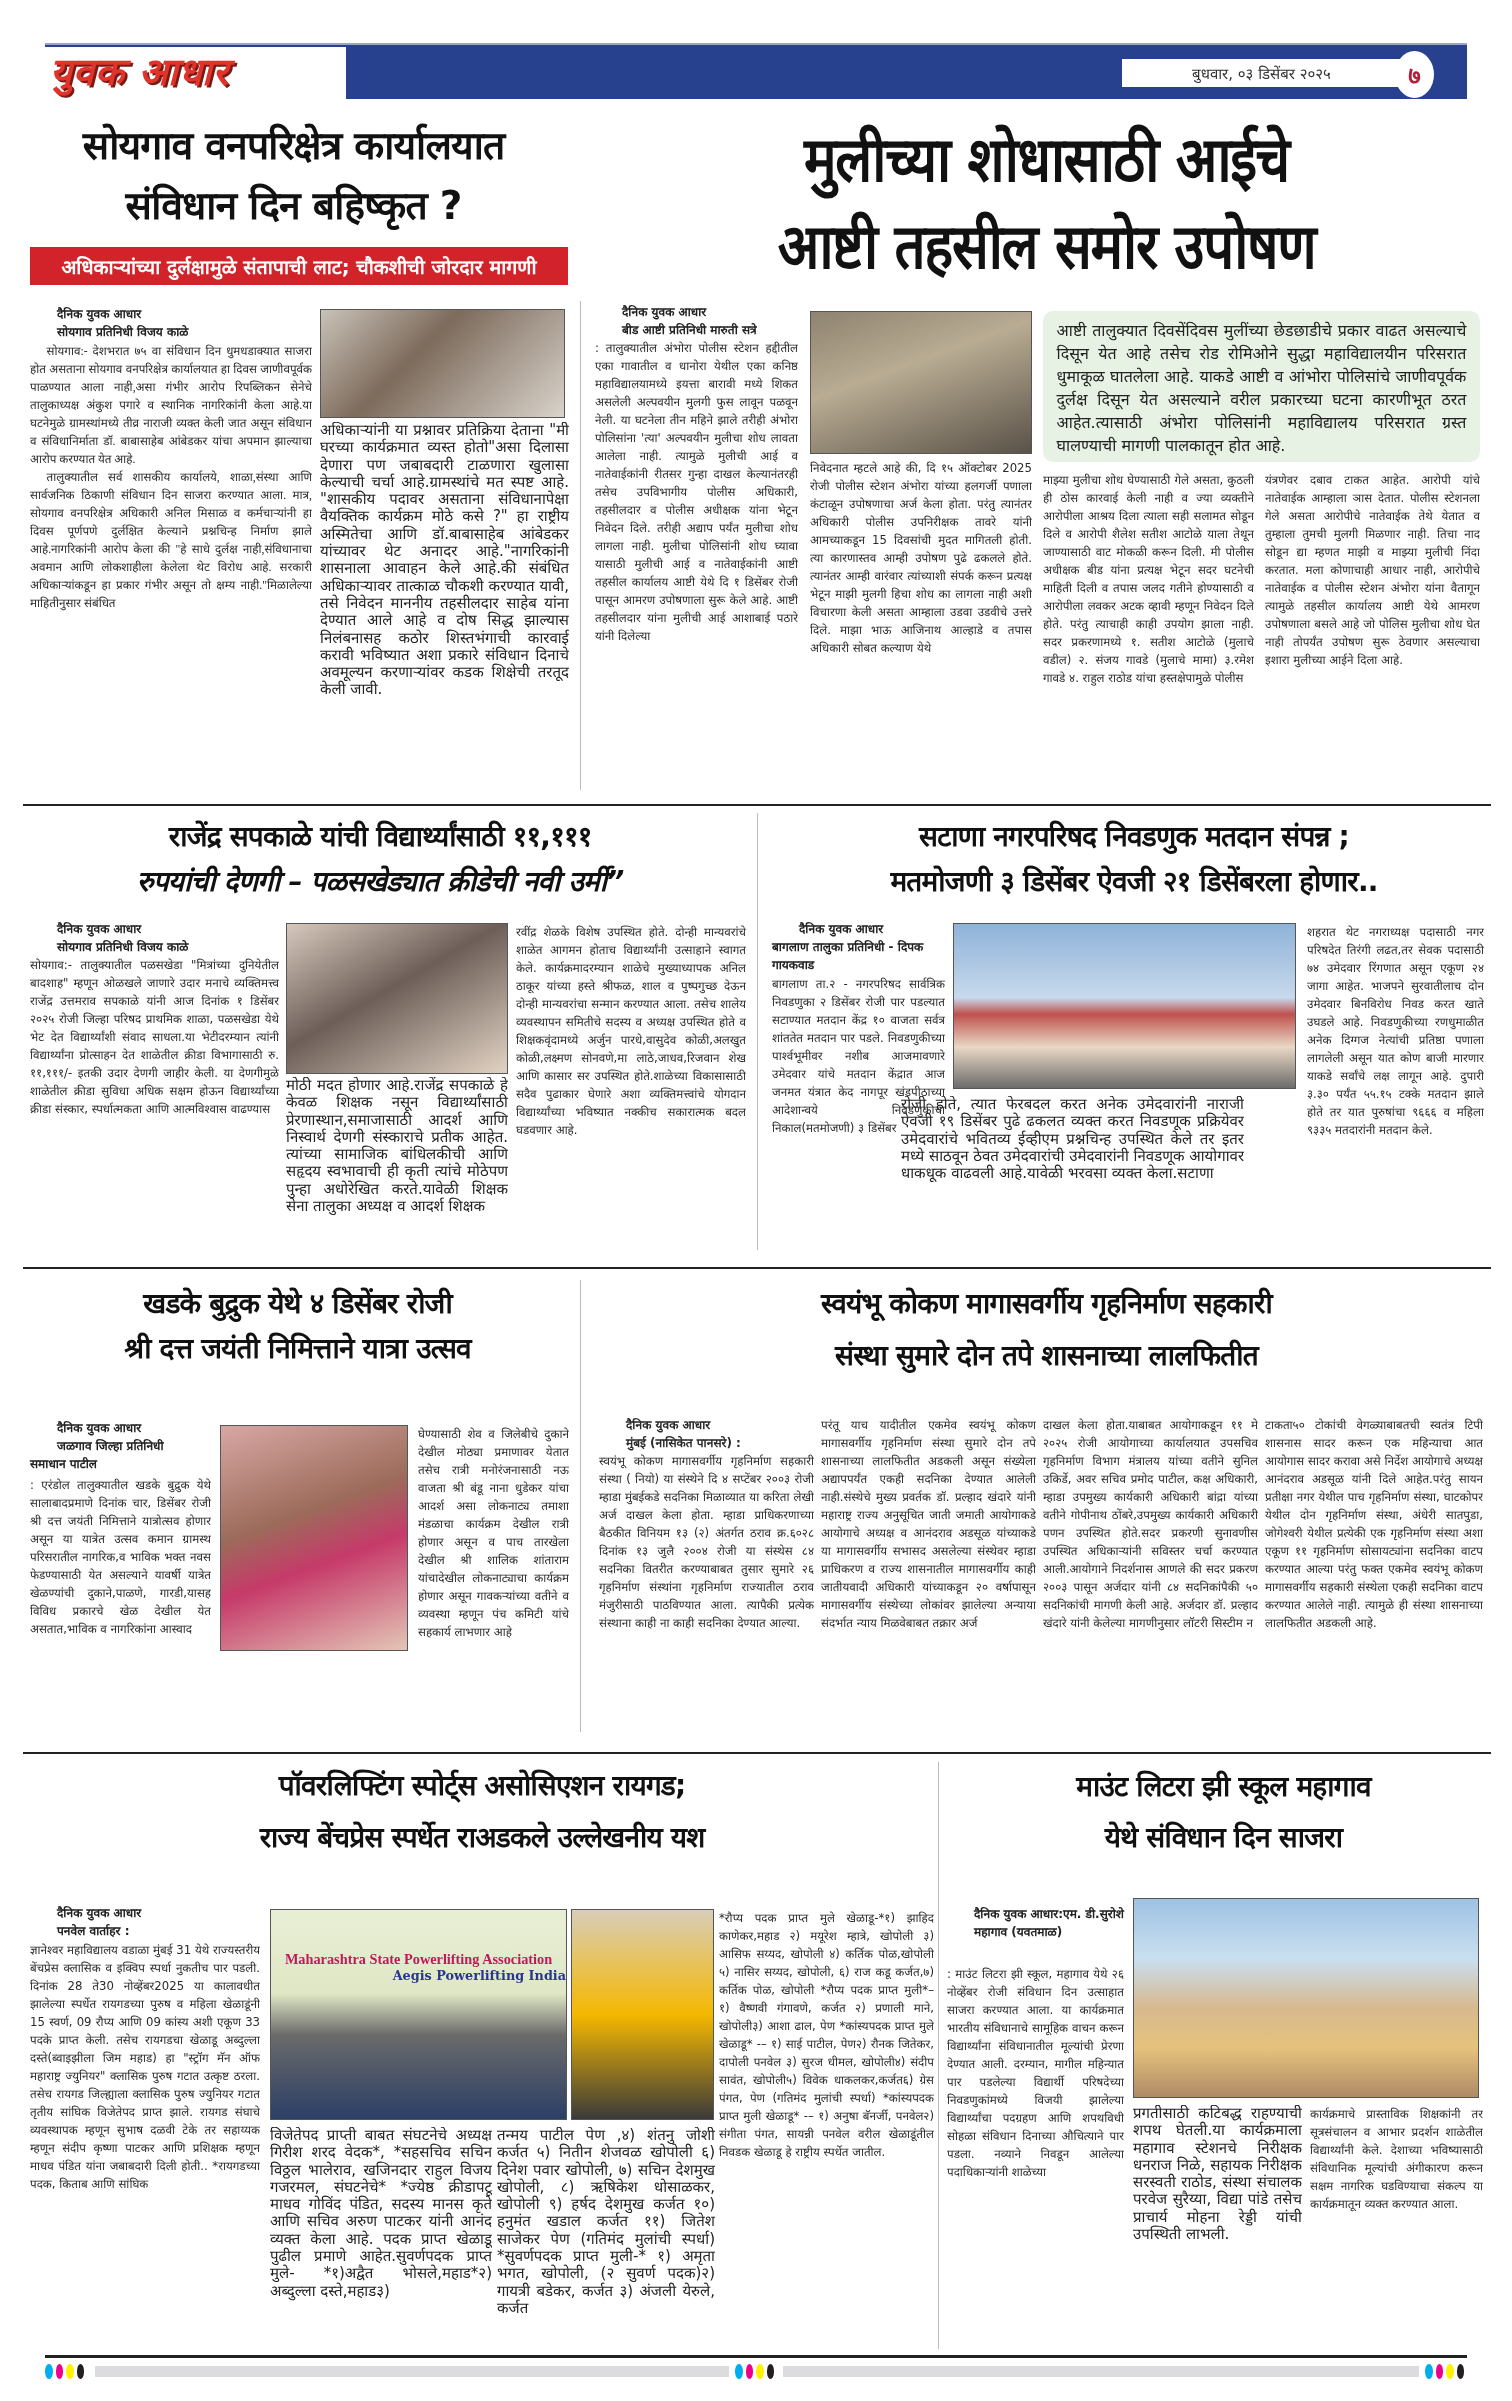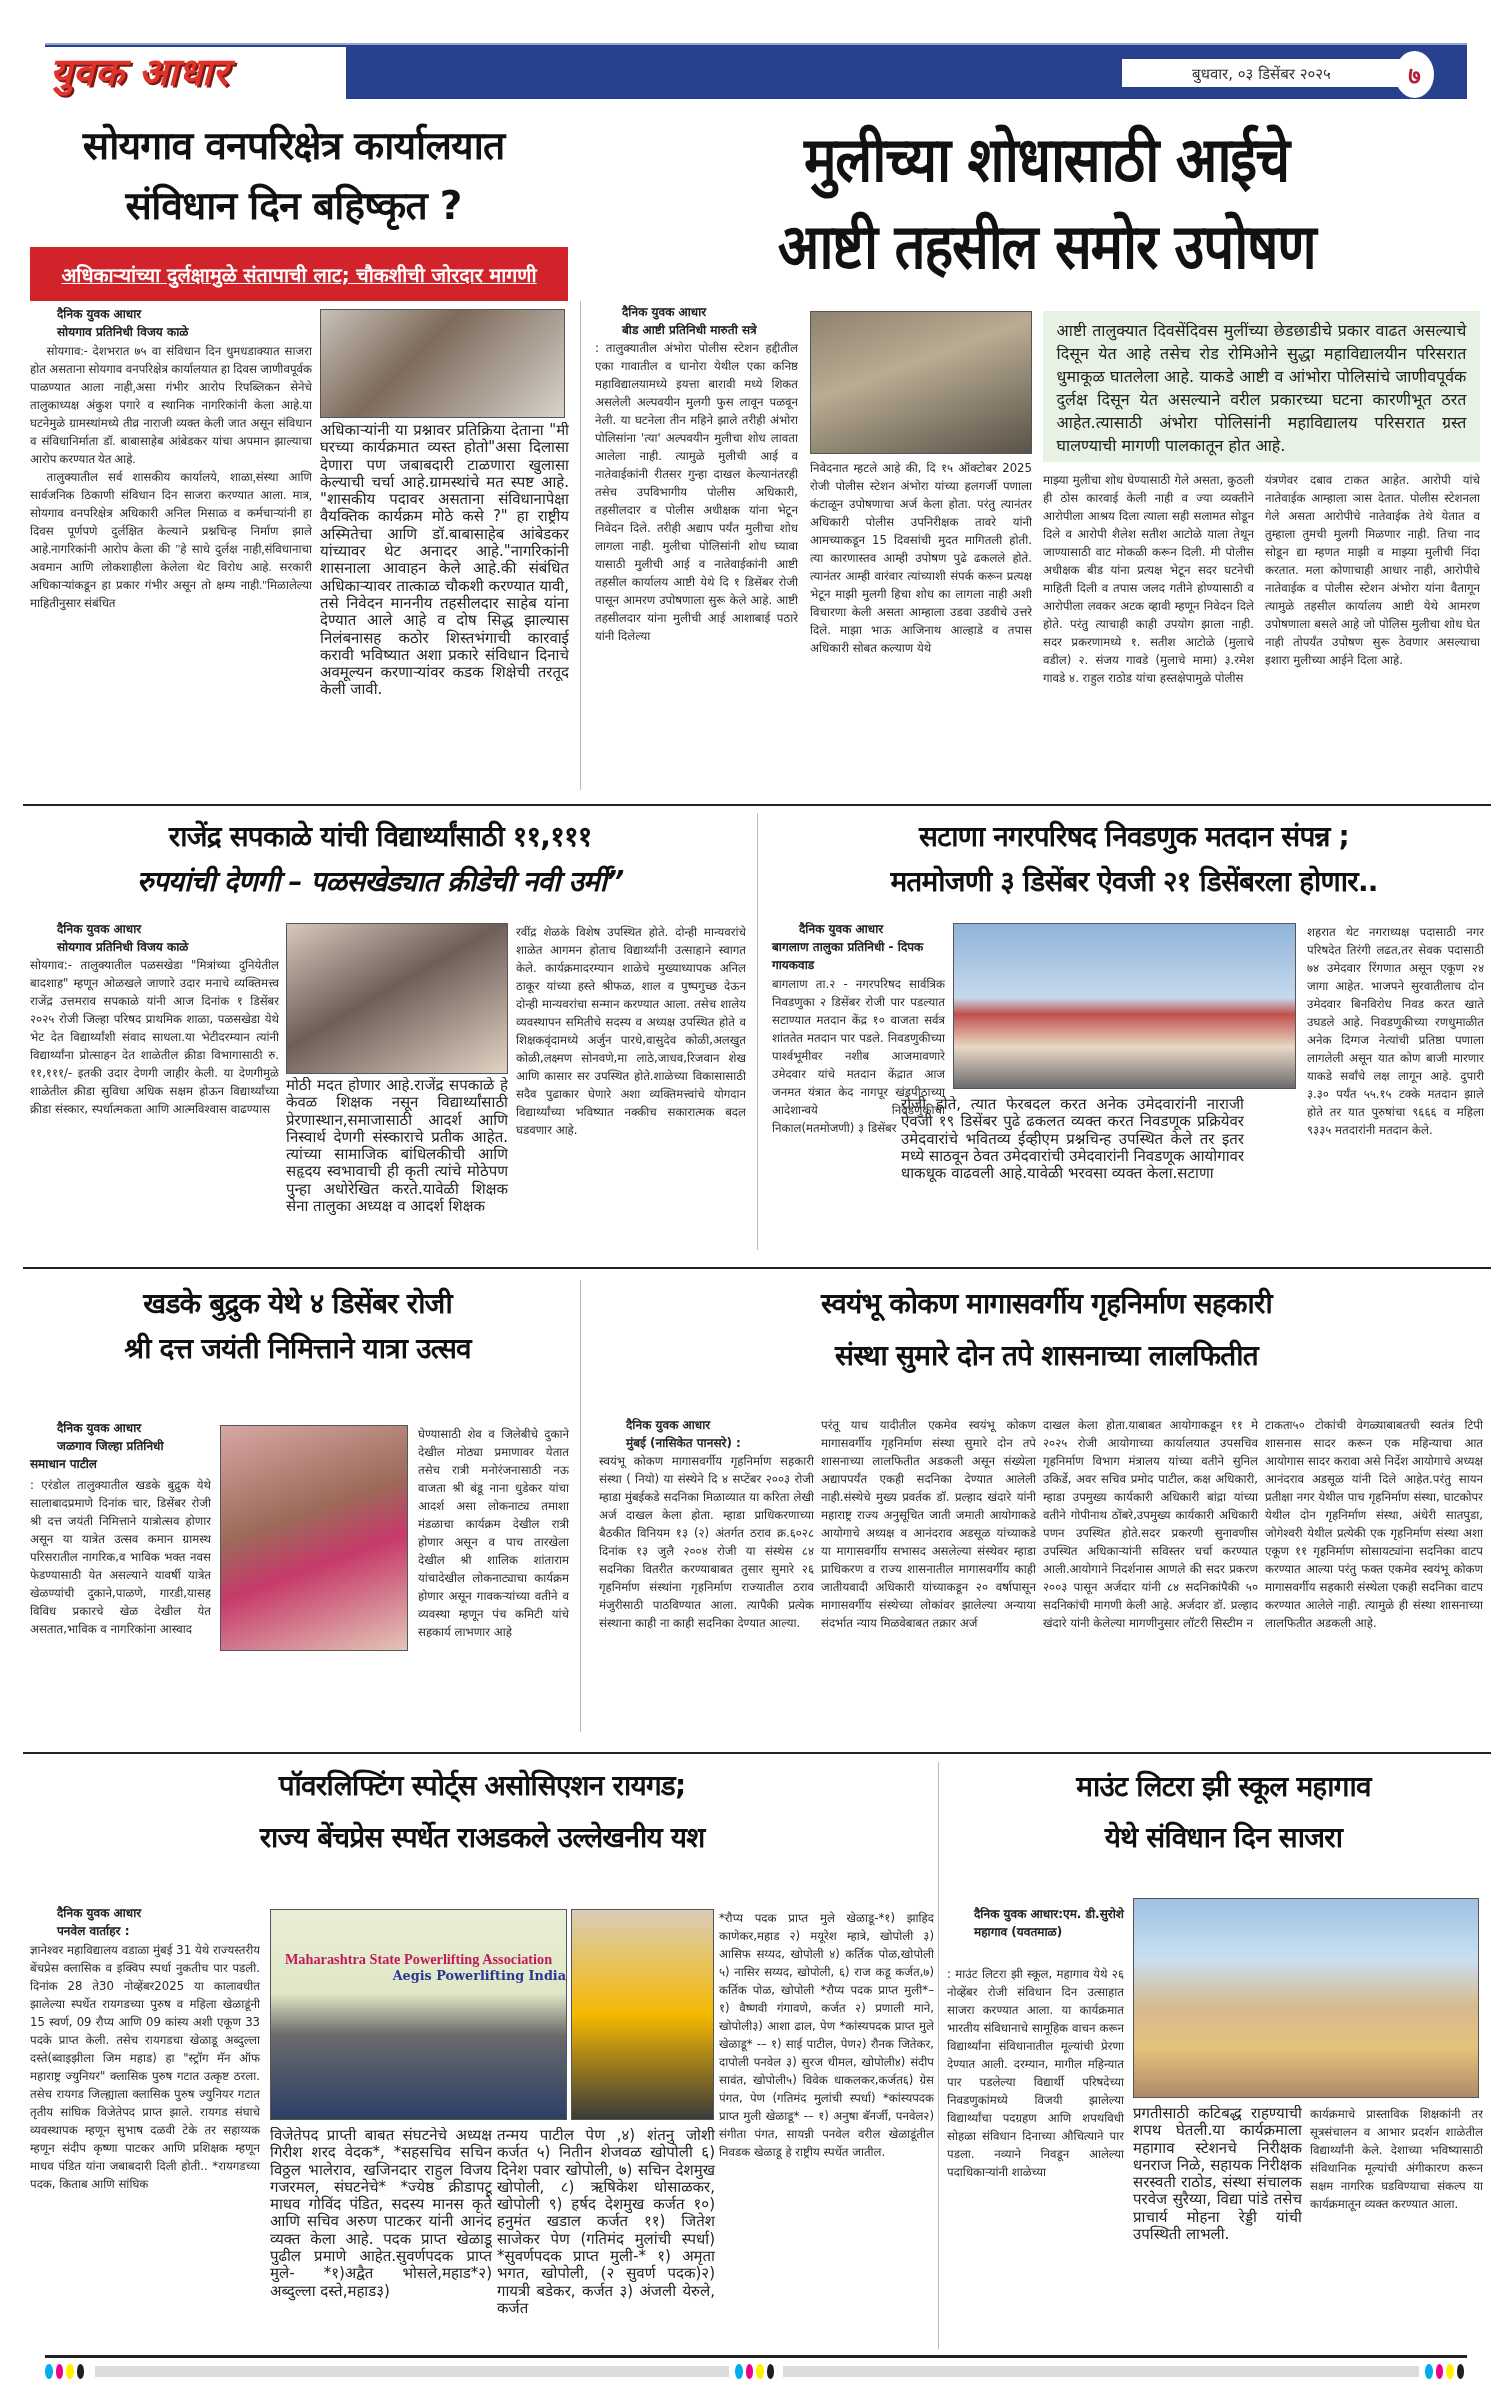--- a/index.html
+++ b/index.html
@@ -16,39 +16,39 @@
   .hl-xl { font-size: 62px; letter-spacing: -1.5px; transform: scaleX(0.88); transform-origin: center; }
   .hl-l { font-size: 39px; letter-spacing: -0.8px; }
   .hl-m { font-size: 28px; letter-spacing: -0.8px; }
   .subbanner { background: #d2232a; color: #fff; font-size: 19.6px; font-weight: bold; text-align: center; display:flex; align-items:center; justify-content:center; }
   .body { font-size: 11.7px; line-height: 18px; text-align: justify; color: #2a2a2a; overflow: hidden; }
   .body p { text-indent: 16.6px; }
   .byline { font-weight: bold; font-size: 12px; line-height: 18px; }
   .byline .ind { padding-left: 27px; display:block; }
   .photo { background: linear-gradient(135deg,#b9a489,#6e6050 45%,#a4b2c0); border: 0.8px solid #555; }
   .caption { font-size: 15px; line-height: 17.3px; text-align: justify; }
-  .highlight { background: #e8f2e4; font-size: 16px; line-height: 23px; padding: 7.5px 13.6px; text-align: justify; color: #222; }
+  .highlight { background: #e8f2e4; font-size: 16px; line-height: 23px; padding: 7.5px 13.6px; text-align: justify; color: #222; border-radius: 10px; }
   .hr { background: #222; height: 2.3px; }
   .vr { background: #bbb; width: 0.8px; }
   .reg { display:flex; gap:3px; align-items:center; }
   .reg span { width: 7.5px; height: 15px; border-radius: 50%; display:inline-block; }
   .graybar { background: #dcdcdf; height: 10.5px; }
 </style>
 </head>
 <body>
 
 <div class="abs masthead"></div>
 <div class="abs logo-box"></div>
 <div class="abs logo">युवक आधार</div>
 <div class="abs datebox">बुधवार, ०३ डिसेंबर २०२५</div>
 <div class="abs pageno">७</div>
 
 <div class="abs hl hl-l" style="left:22.6px;top:124px;width:542px;">सोयगाव वनपरिक्षेत्र कार्यालयात</div>
 <div class="abs hl hl-l" style="left:22.6px;top:184px;width:542px;">संविधान दिन बहिष्कृत ?</div>
-<div class="abs subbanner" style="left:30px;top:247px;width:538px;height:54px;text-decoration:underline;">अधिकाऱ्यांच्या दुर्लक्षामुळे संतापाची लाट; चौकशीची जोरदार मागणी</div>
+<div class="abs subbanner" style="left:30px;top:247px;width:538px;height:38px;">अधिकाऱ्यांच्या दुर्लक्षामुळे संतापाची लाट; चौकशीची जोरदार मागणी</div>
 <div class="abs byline" style="left:30px;top:305px;width:279px;">
   <span class="ind">दैनिक युवक आधार</span>
   <span class="ind">सोयगाव प्रतिनिधी विजय काळे</span>
 </div>
 <div class="abs body" style="left:30px;top:343px;width:282px;height:444px;font-family:Liberation Serif, serif;">
   <p>सोयगाव:- देशभरात ७५ वा संविधान दिन धुमधडाक्यात साजरा होत असताना सोयगाव वनपरिक्षेत्र कार्यालयात हा दिवस जाणीवपूर्वक पाळण्यात आला नाही,असा गंभीर आरोप रिपब्लिकन सेनेचे तालुकाध्यक्ष अंकुश पगारे व स्थानिक नागरिकांनी केला आहे.या घटनेमुळे ग्रामस्थांमध्ये तीव्र नाराजी व्यक्त केली जात असून संविधान व संविधानिर्माता डॉ. बाबासाहेब आंबेडकर यांचा अपमान झाल्याचा आरोप करण्यात येत आहे.</p>
   <p>तालुक्यातील सर्व शासकीय कार्यालये, शाळा,संस्था आणि सार्वजनिक ठिकाणी संविधान दिन साजरा करण्यात आला. मात्र, सोयगाव वनपरिक्षेत्र अधिकारी अनिल मिसाळ व कर्मचाऱ्यांनी हा दिवस पूर्णपणे दुर्लक्षित केल्याने प्रश्नचिन्ह निर्माण झाले आहे.नागरिकांनी आरोप केला की "हे साधे दुर्लक्ष नाही,संविधानाचा अवमान आणि लोकशाहीला केलेला थेट विरोध आहे. सरकारी अधिकाऱ्यांकडून हा प्रकार गंभीर असून तो क्षम्य नाही."मिळालेल्या माहितीनुसार संबंधित</p>
 </div>
 <div class="abs photo" style="left:320px;top:309px;width:245px;height:109px;background:linear-gradient(135deg,#c9c2b8,#7d6b5c 40%,#d9d3cb);"></div>
 <div class="abs caption" style="left:320px;top:422px;width:249px;height:369px;overflow:hidden;">अधिकाऱ्यांनी या प्रश्नावर प्रतिक्रिया देताना "मी घरच्या कार्यक्रमात व्यस्त होतो"असा दिलासा देणारा पण जबाबदारी टाळणारा खुलासा केल्याची चर्चा आहे.ग्रामस्थांचे मत स्पष्ट आहे. "शासकीय पदावर असताना संविधानापेक्षा वैयक्तिक कार्यक्रम मोठे कसे ?" हा राष्ट्रीय अस्मितेचा आणि डॉ.बाबासाहेब आंबेडकर यांच्यावर थेट अनादर आहे."नागरिकांनी शासनाला आवाहन केले आहे.की संबंधित अधिकाऱ्यावर तात्काळ चौकशी करण्यात यावी, तसे निवेदन माननीय तहसीलदार साहेब यांना देण्यात आले आहे व दोष सिद्ध झाल्यास निलंबनासह कठोर शिस्तभंगाची कारवाई करावी भविष्यात अशा प्रकारे संविधान दिनाचे अवमूल्यन करणाऱ्यांवर कडक शिक्षेची तरतूद केली जावी.</div>

